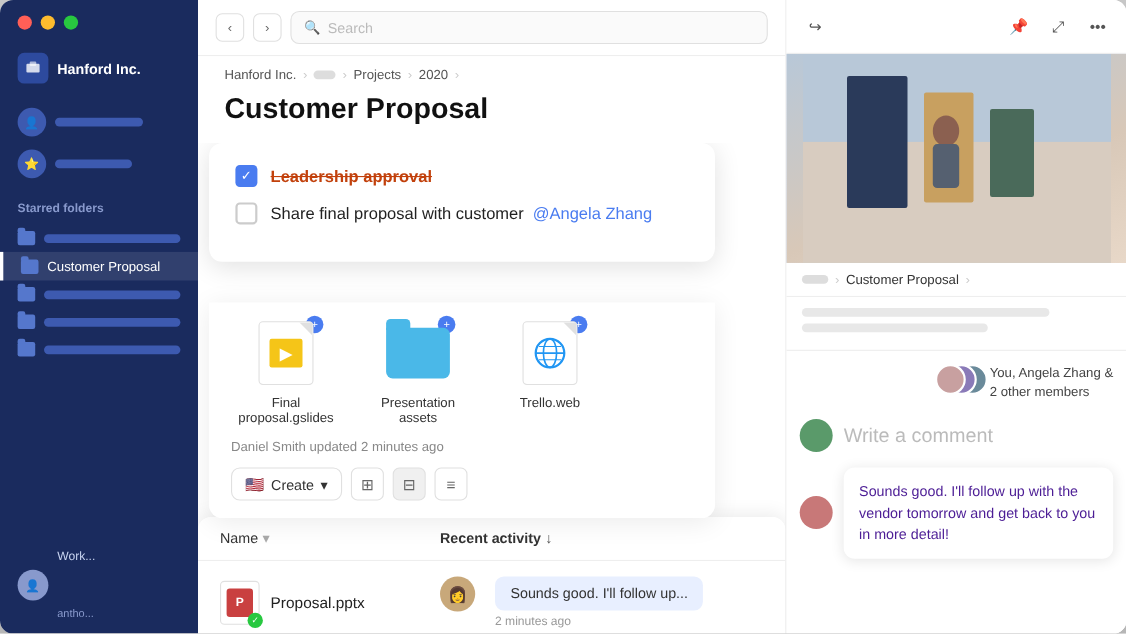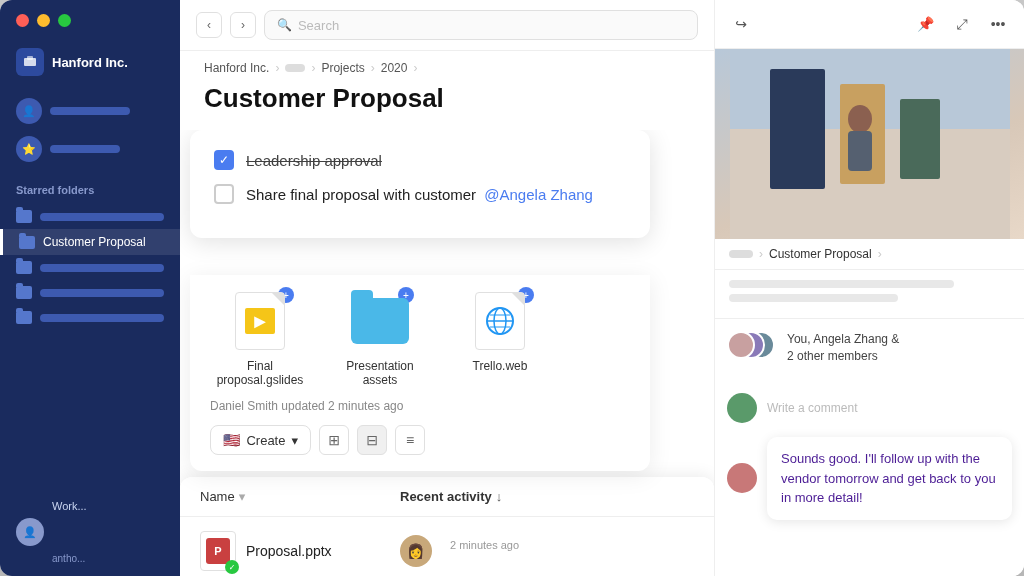--- a/index.html
+++ b/index.html
@@ -285,22 +285,23 @@
     .checkbox-unchecked {
       width: 20px;
       height: 20px;
       border-radius: 4px;
       border: 2px solid #ccc;
       flex-shrink: 0;
     }
     .checkmark { color: white; font-size: 12px; }
     .strikethrough {
       text-decoration: line-through;
-      color: #404040;
+      color: #c2410c;
       font-size: 15px;
+      font-weight: bold;
     }
     .checklist-label {
       font-size: 15px;
       color: #222;
     }
     .mention { color: #4a7cf0; }
 
     
     .files-section {
       position: absolute;
@@ -663,22 +664,22 @@
     
     .comments-section {
       flex: 1;
       padding: 12px;
       overflow: hidden;
       background: white;
       border-top: 1px solid #eee;
     }
     .comment-item {
       display: flex;
-      gap: 10px;
-      margin-bottom: 26px;
+      margin-bottom: 14px;
+      justify-content: flex-end;
     }
     .comment-avatars {
       display: flex;
       position: relative;
       width: 50px;
       height: 36px;
       flex-shrink: 0;
     }
     .comment-avatar {
       width: 28px;
@@ -716,21 +717,21 @@
       display: flex;
       align-items: center;
       justify-content: center;
       color: white;
       font-size: 11px;
       font-weight: 600;
     }
     .av-green { background: #5a9a6a; }
     .av-pink { background: #c87878; }
     .comment-input-placeholder {
-      font-size: 12px;
+      font-size: 18px;
       color: #bbb;
       flex: 1;
     }
     .comment-bubble {
       background: white;
       border-radius: 10px;
       box-shadow: 0 2px 12px rgba(0,0,0,0.1);
       padding: 12px 14px;
       font-size: 13px;
       color: #4c1d95;
@@ -922,20 +923,23 @@
                 <div class="pptx-p">P</div>
                 <div class="check-badge">✓</div>
               </div>
               <span class="file-row-name">Proposal.pptx</span>
             </div>
             <div style="display:flex;align-items:flex-start;gap:8px;">
               <div class="activity-avatar">
                 <span style="font-size:14px;">👩</span>
               </div>
               <div>
+                <div class="activity-bubble">
+                  <span>Sounds good. I'll follow up...</span>
+                </div>
                 <div class="activity-time">2 minutes ago</div>
               </div>
             </div>
           </div>
         </div>
 
       </div>
     </div>
 
     <div class="right-panel">

